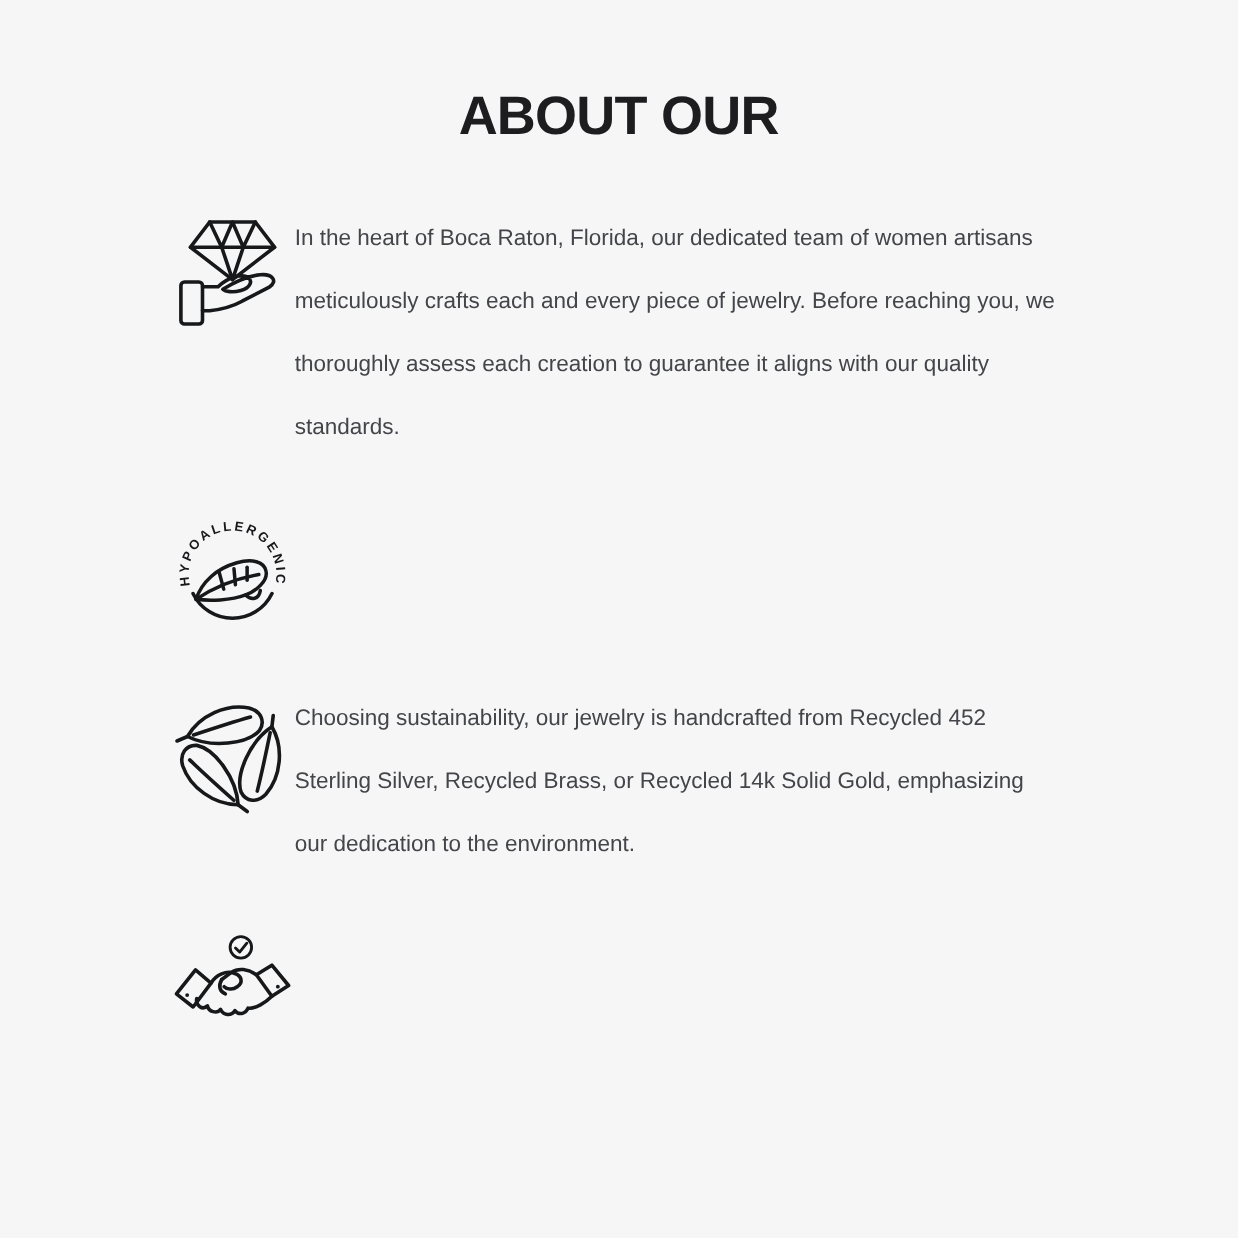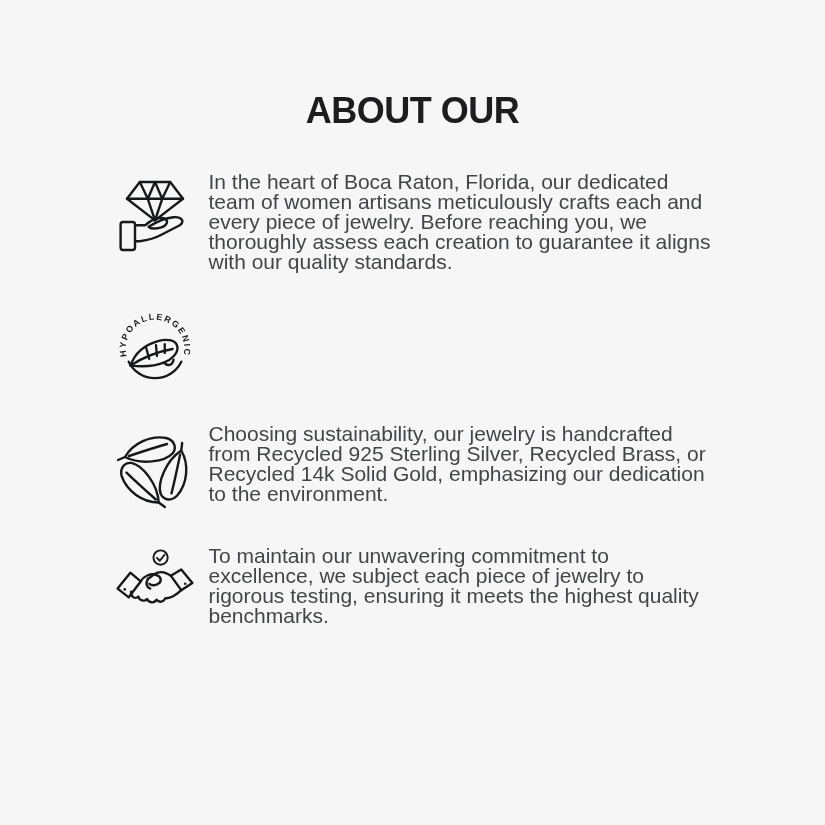--- a/index.html
+++ b/index.html
@@ -12,21 +12,21 @@
   html,body{width:825px;height:825px;}
   body{
     background:var(--bg);
     font-family:"Liberation Sans", sans-serif;
     color:var(--body);
     overflow:hidden;
   }
   .about-wrap{
     width:600px;
     margin:0 auto;
-    padding-top:88px;
+    padding-top:54px;
   }
   .about-heading{
     text-align:center;
     font-size:36px;
     line-height:46px;
     font-weight:700;
     color:var(--ink);
     letter-spacing:-0.5px;
     margin-bottom:38px;
   }
@@ -41,23 +41,23 @@
     width:84px;
     display:flex;
     justify-content:center;
     padding-top:2px;
     color:var(--stroke);
   }
   .icon-box svg{display:block;}
   .feature-text{
     flex:1;
     max-width:510px;
-    margin-left:12px;
-    font-size:21px;
-    line-height:20px;
+    margin-left:0;
+    font-size:15px;
+    line-height:42px;
     color:var(--body);
   }
   .badge-arc-text{
     font-family:"Liberation Sans", sans-serif;
     font-size:9px;
     font-weight:700;
     letter-spacing:1.8px;
     fill:var(--stroke);
   }
   svg .ln{fill:none;stroke:currentColor;stroke-width:3;stroke-linecap:round;stroke-linejoin:round;}
@@ -112,34 +112,33 @@
       <svg width="80" height="84" viewBox="0 0 80 84" aria-hidden="true">
         <g id="leaf-unit">
           <path class="ln-thin" d="M10,31 C18,17 36,9 51,12 C59,14 62,21 58,27 C50,36 26,39 10,31 Z"></path>
           <path class="ln-thin" d="M10,31 L3,34"></path>
           <path class="ln-thin" d="M14,30 C26,26 38,22 52,18"></path>
         </g>
         <use href="#leaf-unit" transform="rotate(120 40 44)"></use>
         <use href="#leaf-unit" transform="rotate(240 40 44)"></use>
       </svg>
     </div>
-    <p class="feature-text">Choosing sustainability, our jewelry is handcrafted from Recycled 925 Sterling Silver, Recycled Brass, or Recycled 14k Solid Gold, emphasizing our dedication to the environment.</p>
+    <p class="feature-text">Choosing sustainability, our jewelry is handcrafted from Recycled 452 Sterling Silver, Recycled Brass, or Recycled 14k Solid Gold, emphasizing our dedication to the environment.</p>
   </div>
 
   <div class="feature-row">
     <div class="icon-box">
       <svg width="80" height="70" viewBox="0 0 100 88" aria-hidden="true">
         <circle class="ln-thin" cx="57" cy="12" r="9"></circle>
         <path class="ln-thin" d="M52.5,12.5 L56,16 L62,8.5"></path>
         <path class="ln" d="M3,51 L19,31 L32,42 L17,62 Z"></path>
         <circle class="dot" cx="12" cy="52" r="1.6"></circle>
         <path class="ln" d="M97,44 L83,27 L70,35 L83,53 Z"></path>
         <circle class="dot" cx="88" cy="45" r="1.6"></circle>
         <path class="ln" d="M70,35 C63,30 55,29 49,33 L41,39"></path>
         <path class="ln" d="M32,42 C36,35 45,31 52,34 C58,36 59,42 54,45 C50,48 45,47 43,45"></path>
         <path class="ln" d="M20,55 C19,61 25,65 29,61 C30,66 37,68 40,64 C42,69 49,70 52,65 C55,69 61,68 63,63 C69,64 78,58 83,53"></path>
         <path class="ln" d="M41,39 C38,44 39,49 44,51"></path>
       </svg>
     </div>
-    <p class="feature-text">To maintain our unwavering commitment to excellence, we subject each piece of jewelry to rigorous testing, ensuring it meets the highest quality benchmarks.</p>
   </div>
 
 </div>
 
 </body></html>

